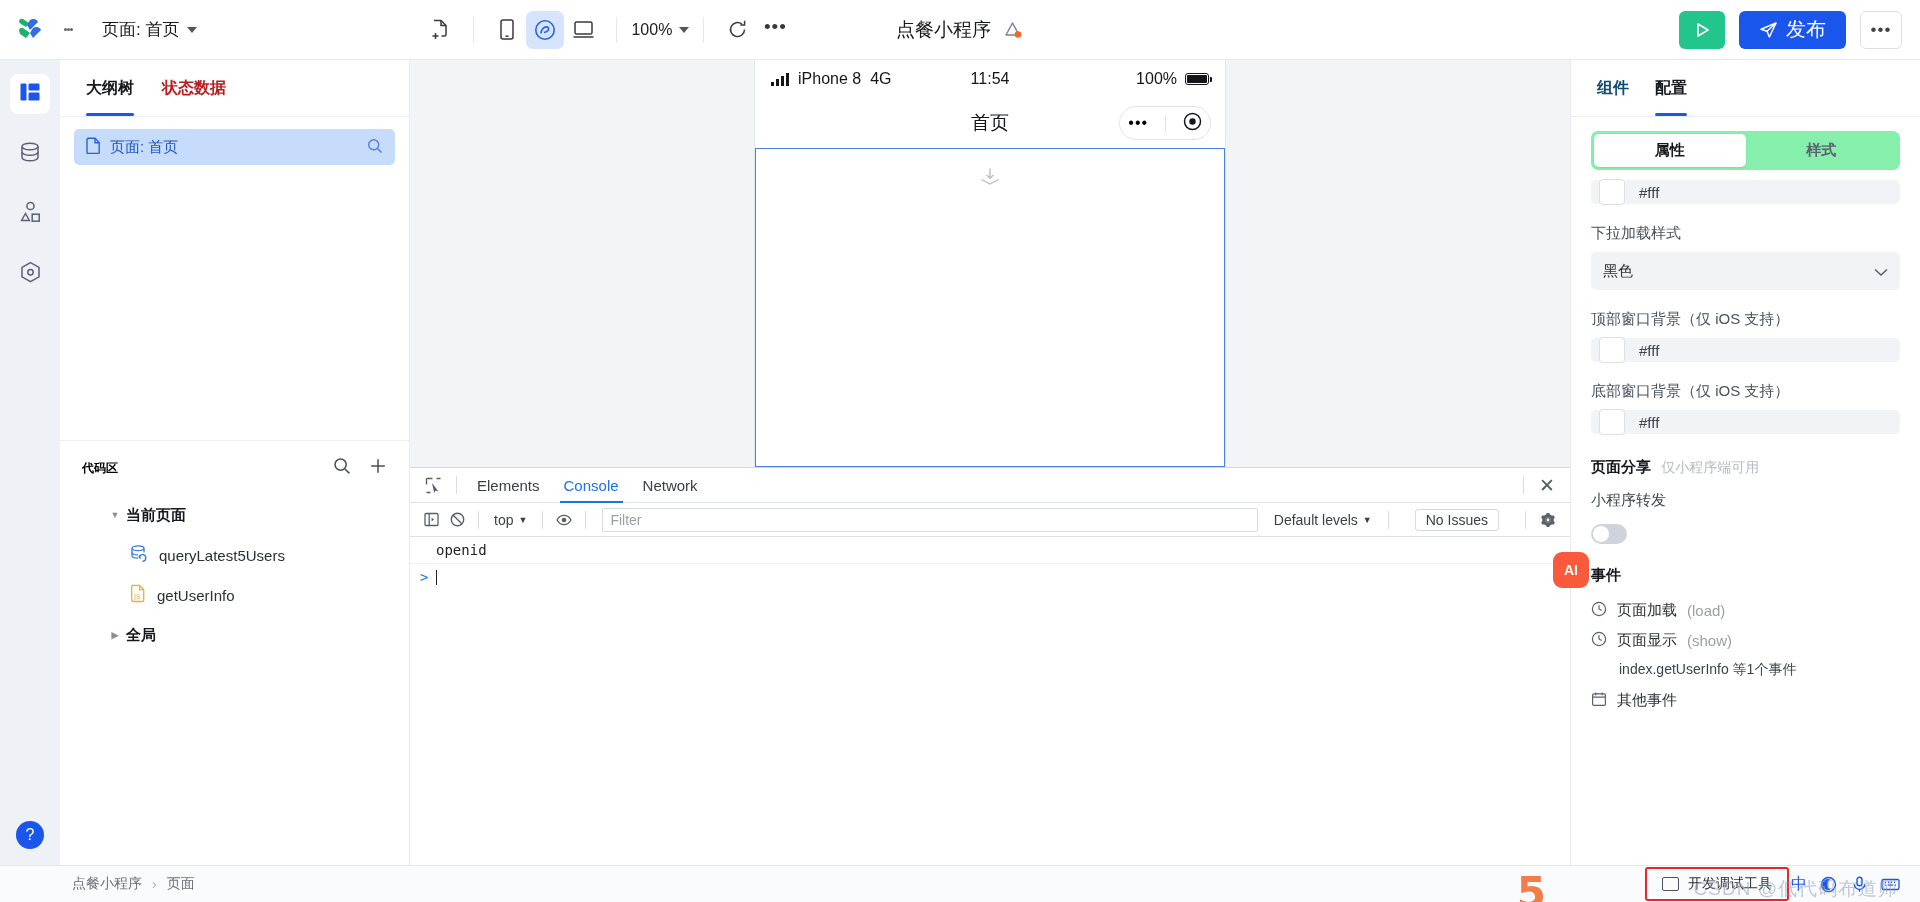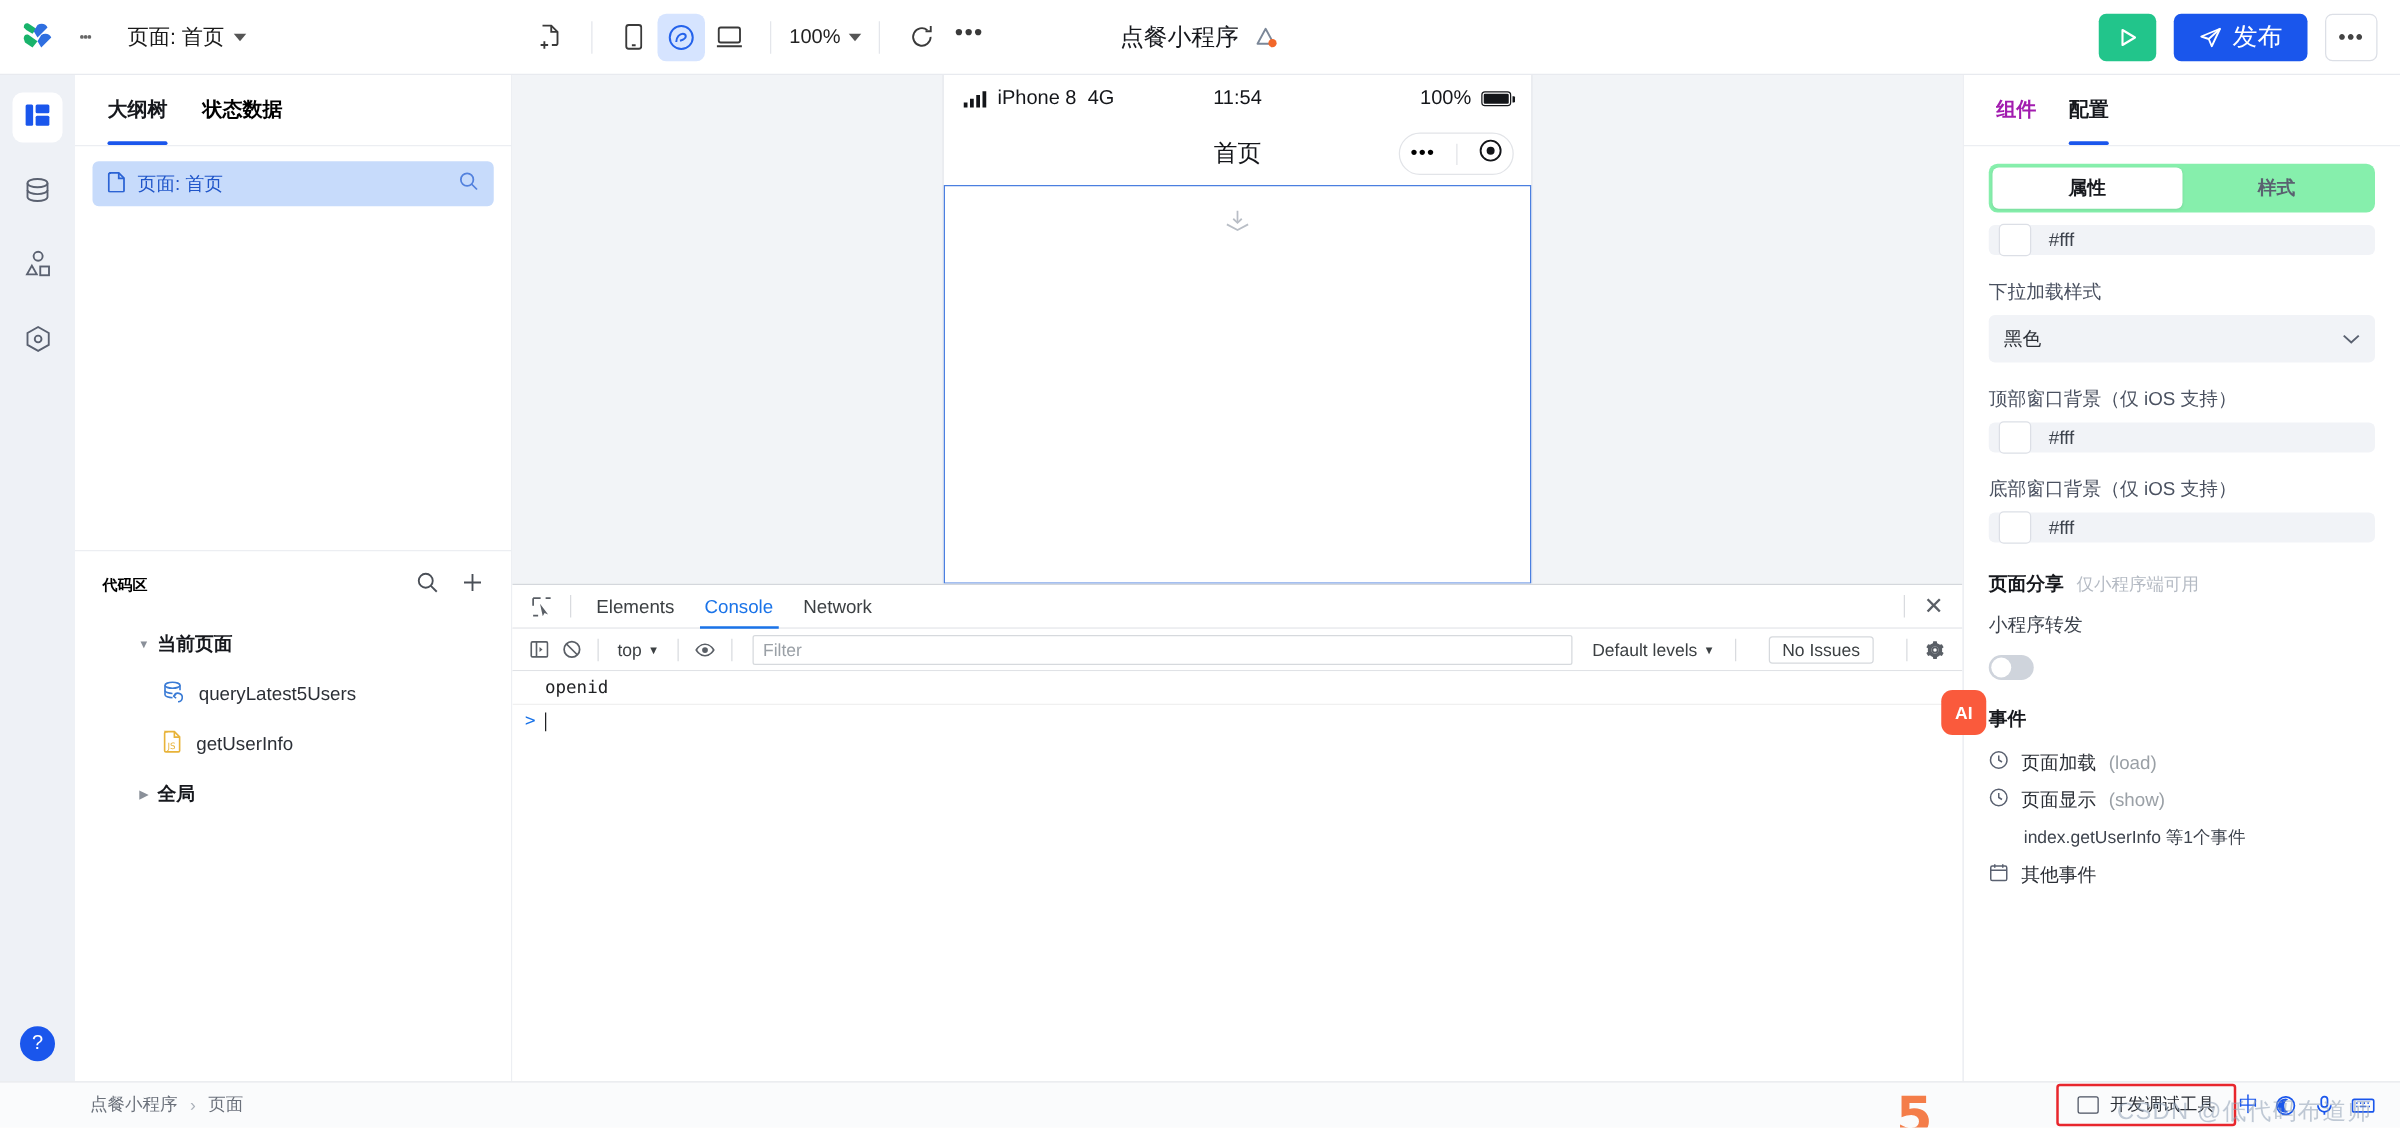--- a/index.html
+++ b/index.html
@@ -76,21 +76,21 @@
     display: flex; align-items: center; justify-content: center; font-size: 16px; cursor: pointer;
   }
 
   
   .leftpanel {
     width: 350px; background: #fff; border-right: 1px solid #e8eaef;
     display: flex; flex-direction: column; min-height: 0;
   }
   .lp-tabs { display: flex; gap: 28px; padding: 18px 26px 0 26px; height: 56px; }
   .lp-tab {
-    font-size: 16px; color: #000000; cursor: pointer; padding-bottom: 11px; position: relative; font-weight: 700;
+    font-size: 16px; color: #b91c1c; cursor: pointer; padding-bottom: 11px; position: relative; font-weight: 700;
   }
   .lp-tab.active { color: #16181d; }
   .lp-tab.active::after {
     content: ''; position: absolute; left: 0; right: 0; bottom: 0; height: 3px; background: #1a56ec; border-radius: 2px;
   }
   .lp-divider { height: 1px; background: #eceef2; }
   .tree-area { padding: 12px 14px; flex: 0 0 auto; }
   .tree-node {
     display: flex; align-items: center; gap: 9px; height: 36px; padding: 0 12px;
     background: #c7dbfb; border-radius: 5px; cursor: pointer; color: #1f55c9; font-size: 15px;
@@ -187,21 +187,21 @@
   .dt-prompt { display: flex; align-items: center; padding: 5px 0 5px 10px; gap: 8px; }
   .dt-prompt .arr { color: #1a73e8; font-size: 14px; }
   .dt-caret { width: 1px; height: 15px; background: #202124; }
 
   
   .rightpanel {
     width: 350px; background: #fff; border-left: 1px solid #e8eaef;
     display: flex; flex-direction: column; min-height: 0; position: relative;
   }
   .rp-tabs { display: flex; gap: 26px; padding: 18px 26px 0 26px; height: 56px; }
-  .rp-tab { font-size: 16px; color: #a21caf; cursor: pointer; padding-bottom: 11px; position: relative; font-weight: 700; }
+  .rp-tab { font-size: 16px; color: #0c4a6e; cursor: pointer; padding-bottom: 11px; position: relative; font-weight: 700; }
   .rp-tab.active { color: #16181d; }
   .rp-tab.active::after { content:''; position:absolute; left:0; right:0; bottom:0; height:3px; background:#1a56ec; border-radius:2px; }
   .rp-seg-wrap { padding: 14px 20px 6px 20px; }
   .rp-seg { display: flex; background: #86efac; border-radius: 7px; padding: 3px; }
   .rp-seg-item {
     flex: 1; text-align: center; font-size: 15px; color: #5a6170; padding: 7px 0;
     border-radius: 5px; cursor: pointer; font-weight: 700;
   }
   .rp-seg-item.active { background: #fff; color: #16181d; box-shadow: 0 1px 2px rgba(0,0,0,.08); }
   .rp-scroll { flex: 1; overflow: hidden; padding: 0 20px 0 20px; position: relative; }

